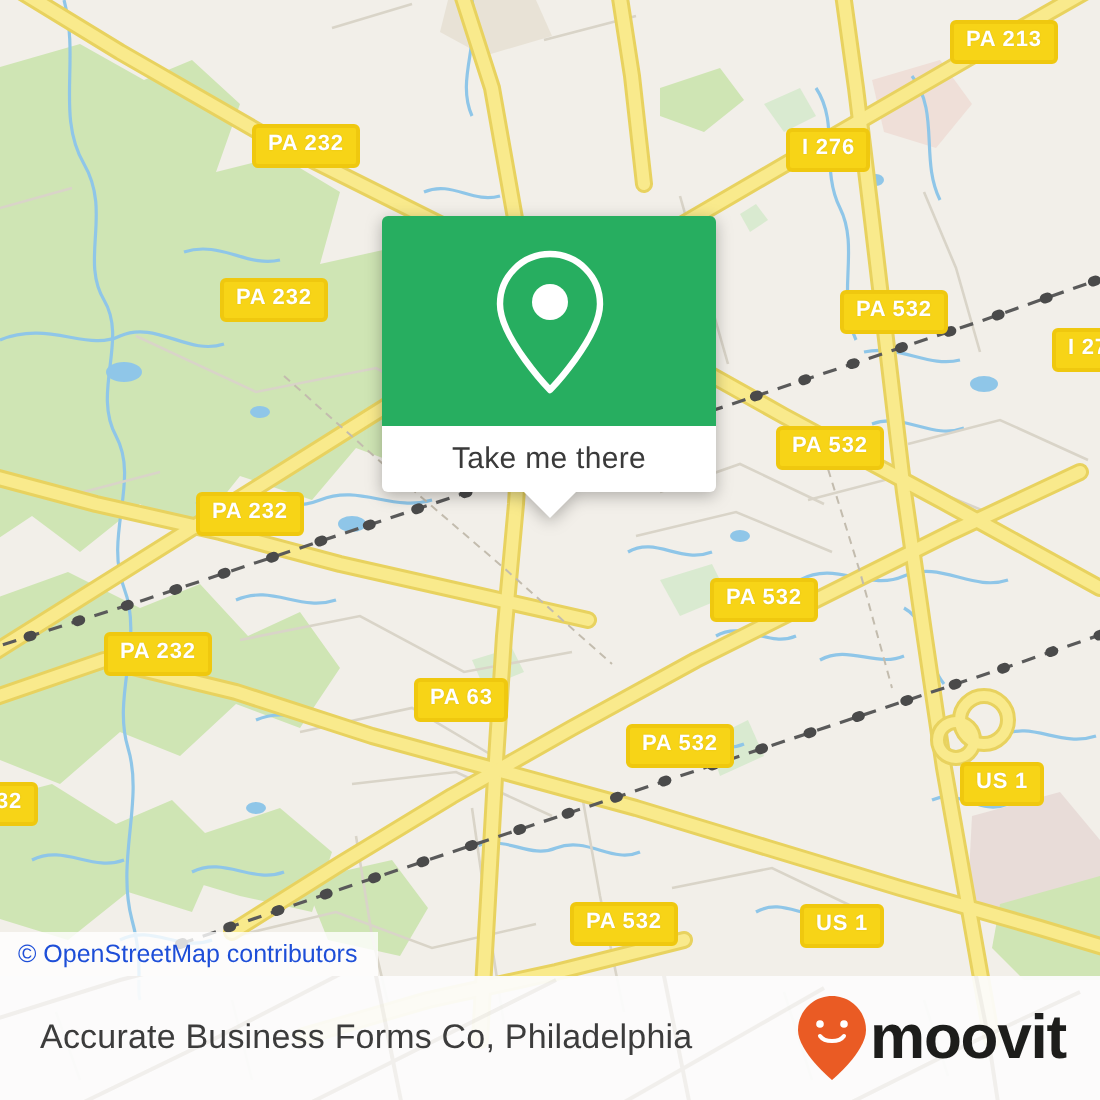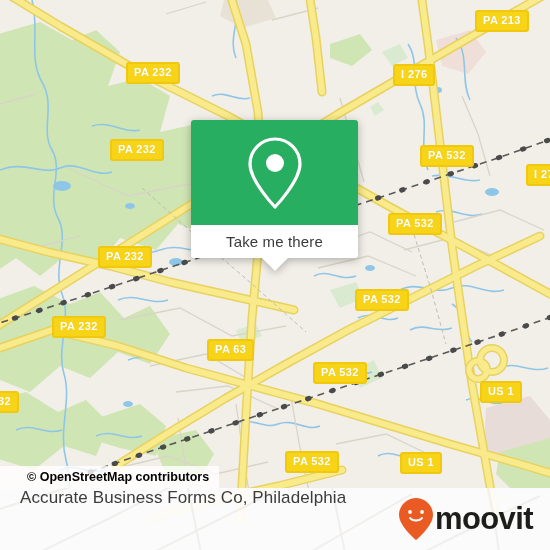--- a/index.html
+++ b/index.html
@@ -48,34 +48,33 @@
     text-shadow: 0 0 1px rgba(0,0,0,.10);
     z-index: 30;
   }
 
   
   #attribution {
     position: absolute;
     left: 0;
     top: 466px;
     background: rgba(255,255,255,.80);
-    color: #000000;
+    color: #1d4ed8;
     font-size: 12.5px;
     line-height: 1;
-    padding: 5px 10px 6px 27px;
+    padding: 5px 10px 6px 9px;
     z-index: 45;
     white-space: nowrap;
-    font-weight: bold;
   }
 
   
   #callout {
     position: absolute;
     left: 191px;
-    top: 120px;
+    top: 108px;
     width: 167px;
     z-index: 60;
     filter: drop-shadow(0 2px 4px rgba(0,0,0,.28));
   }
   #callout-green {
     background: #27ae60;
     height: 105px;
     border-radius: 3px 3px 0 0;
     display: flex;
     align-items: center;
@@ -107,21 +106,21 @@
   
   #footer {
     position: absolute;
     left: 0;
     top: 488px;
     width: 550px;
     height: 62px;
     background: rgba(252,252,252,.94);
     z-index: 70;
     display: flex;
-    align-items: flex-start;
+    align-items: center;
     overflow: hidden;
   }
   #footer-ghost {
     position: absolute;
     left: 0; top: 0;
     width: 550px; height: 62px;
     opacity: .30;
     pointer-events: none;
   }
   #footer-title {

